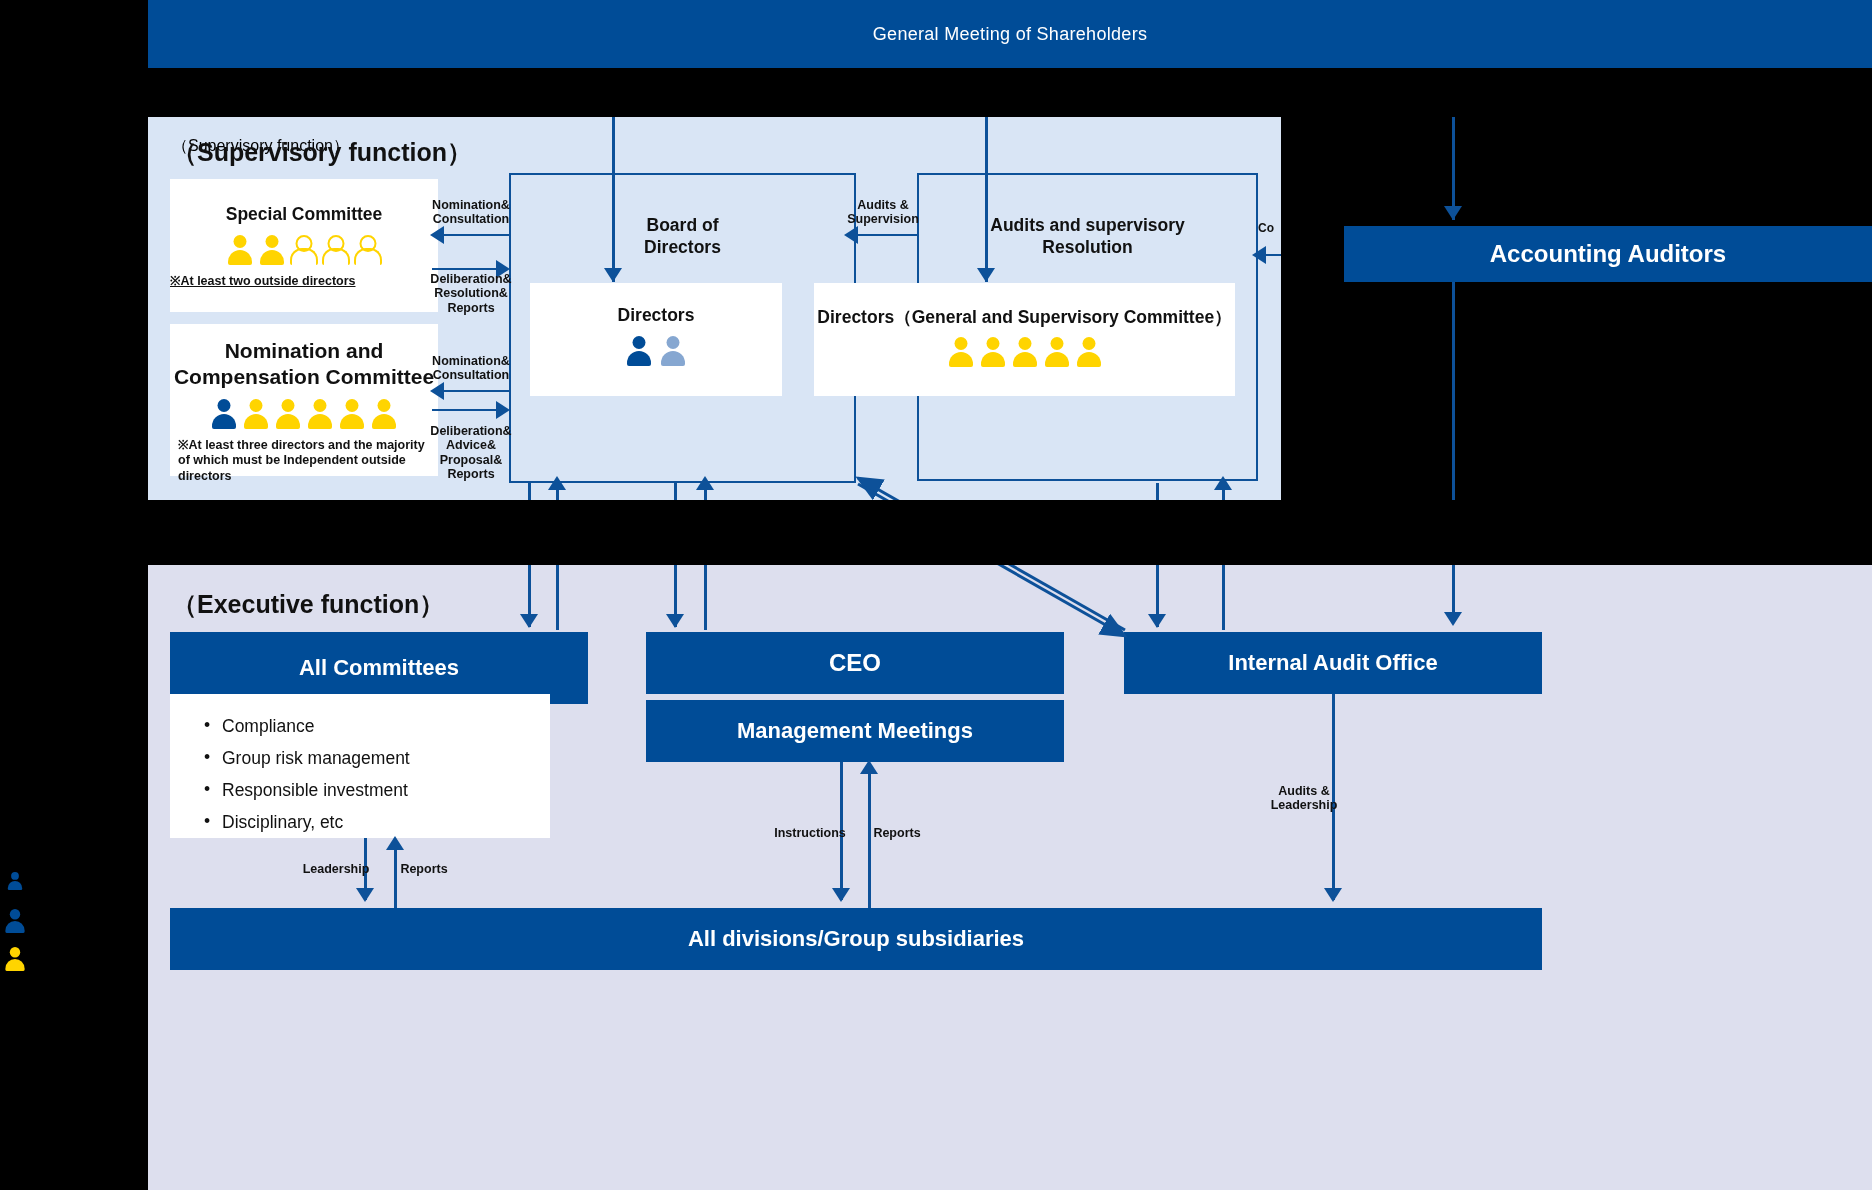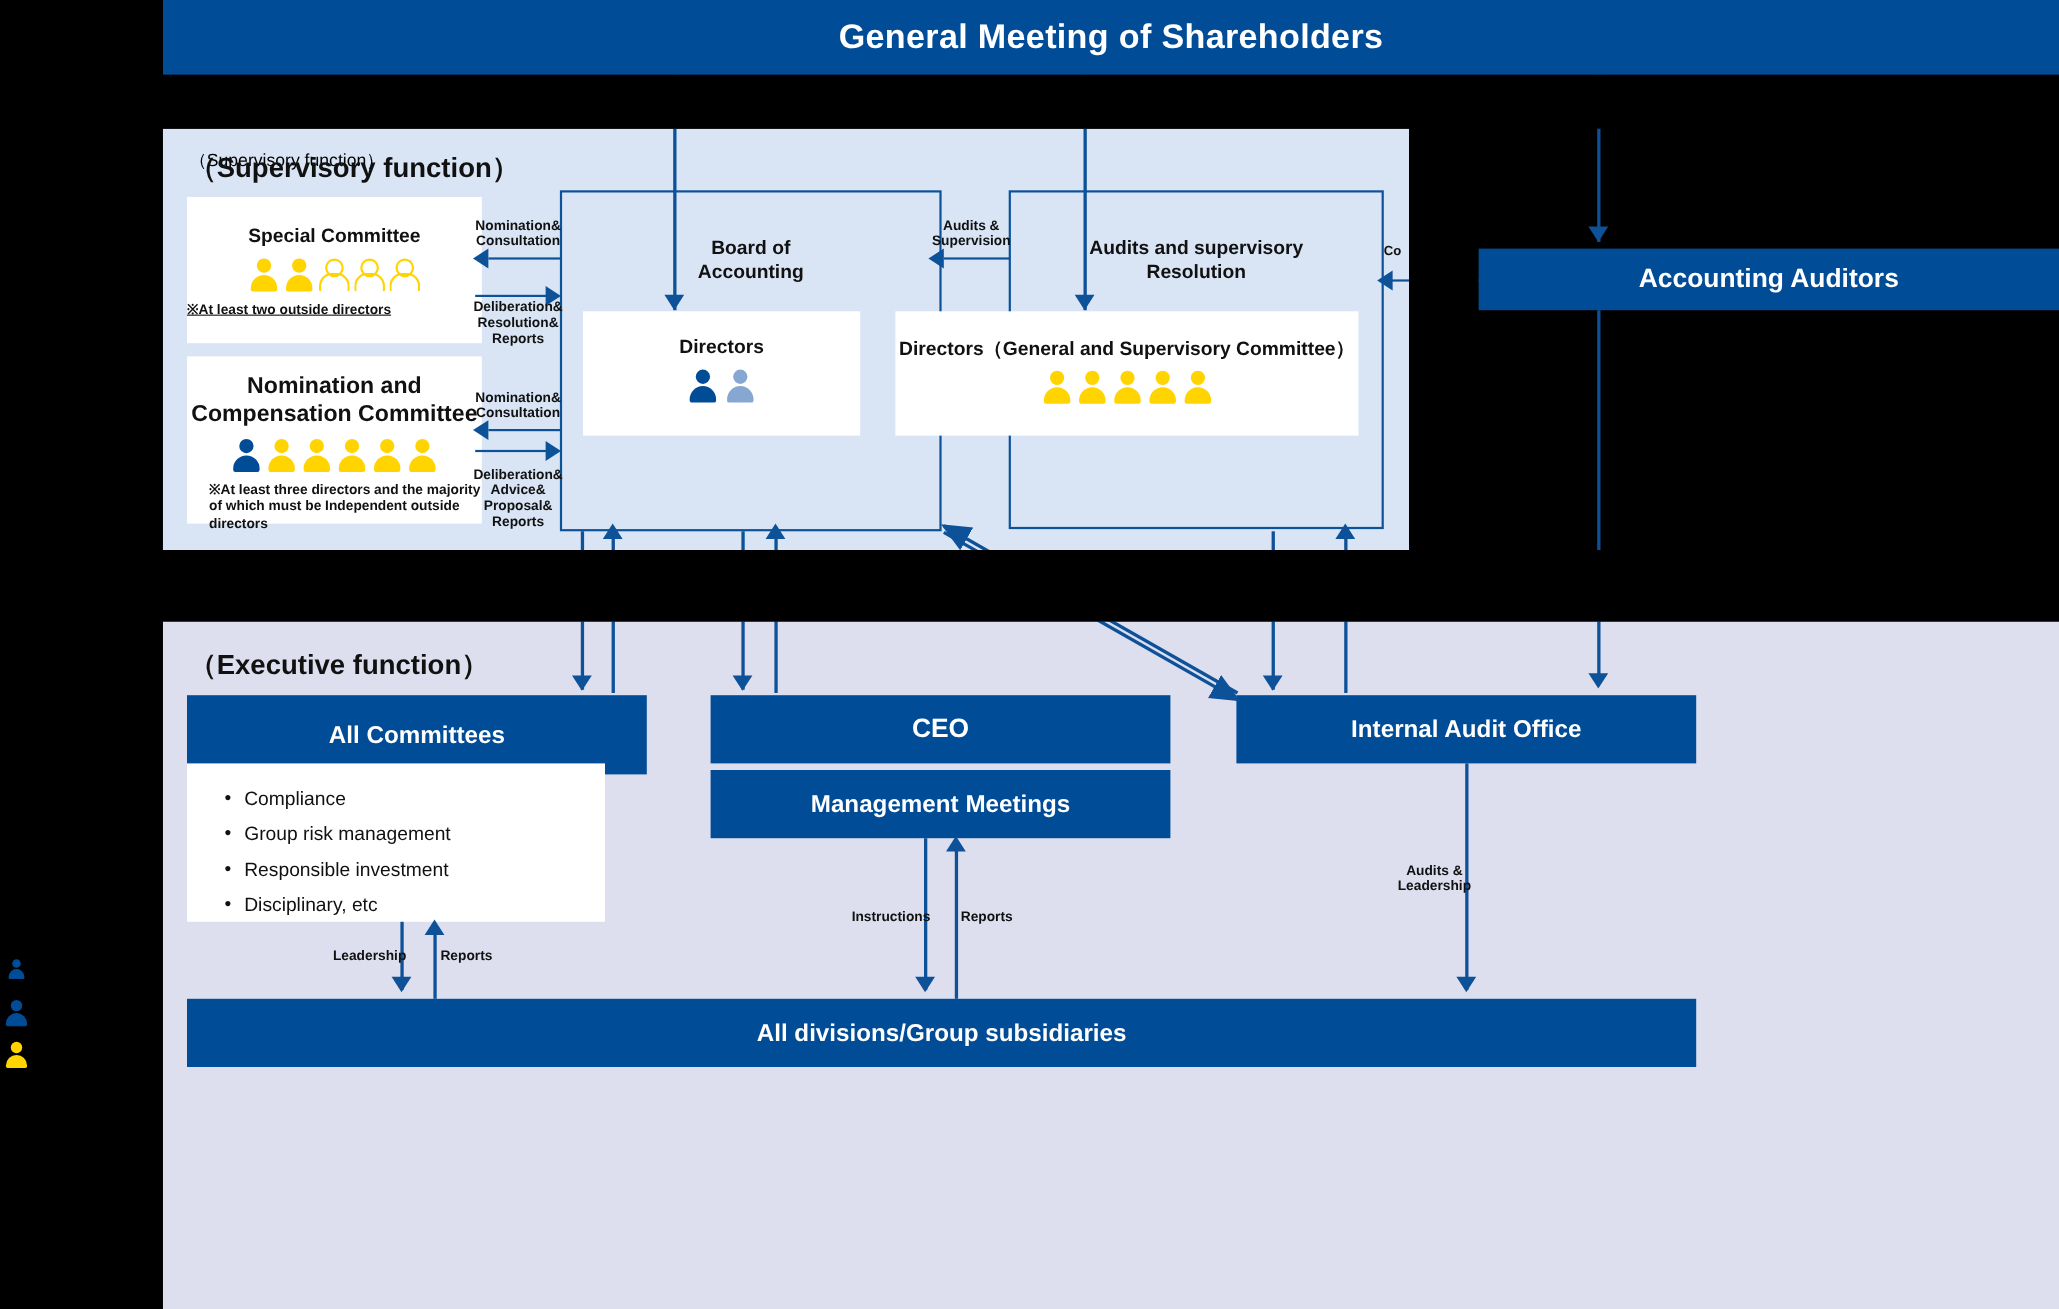--- a/index.html
+++ b/index.html
@@ -4,21 +4,21 @@
 <style>
   html,body{margin:0;padding:0;background:#000;}
   body{font-family:"Liberation Sans", sans-serif;}
   #stage{position:relative;width:1872px;height:1190px;background:#000;overflow:hidden;}
 
   .abs{position:absolute;box-sizing:border-box;}
 
   
   .topbar{left:148px;top:0;width:1724px;height:68px;background:#004c97;
     display:flex;align-items:center;justify-content:center;}
-  .topbar span{color:#fff;font-size:31px;font-weight:bold;letter-spacing:.3px;}
+  .topbar span{color:#fff;font-size:18px;font-weight:normal;letter-spacing:.3px;}
 
   
   .sup-panel{left:148px;top:117px;width:1133px;height:383px;background:#d9e5f5;}
   .panel-title{font-size:25px;font-weight:bold;color:#111;}
 
   .card{background:#fff;}
   .card-title{font-weight:bold;color:#111;text-align:center;}
   .note{font-size:12.5px;color:#111;font-weight:bold;line-height:1.25;}
 
   
@@ -125,27 +125,27 @@
         </span>
       <span class="person p-yellow">
           <i class="head"></i>
           <i class="body"></i>
         </span>
       <span class="person p-yellow">
           <i class="head"></i>
           <i class="body"></i>
         </span>
     </div>
-    <div class="note" style="text-align:left;margin-top:9px;padding-left:20px;">※At least three directors and the majority of
+    <div class="note" style="text-align:left;margin-top:9px;padding-left:8px;">※At least three directors and the majority of
 which must be Independent outside directors</div>
   </div>
 
   <div class="abs bdr" style="left:509px;top:173px;width:347px;height:310px;"></div>
   <div class="abs" style="left:509px;top:215px;width:347px;text-align:center;font-size:17.5px;font-weight:bold;color:#111;line-height:1.25;white-space:pre-line;">Board of
-Accounting</div>
+Directors</div>
   <div class="abs card" style="left:530px;top:283px;width:252px;height:113px;">
     <div class="card-title" style="margin-top:22px;font-size:17.5px;">Directors</div>
     <div class="people" style="margin-top:10px;gap:8px;">
       <span class="person p-blue">
           <i class="head"></i>
           <i class="body"></i>
         </span>
       <span class="person p-bluelight">
           <i class="head"></i>
           <i class="body"></i>

